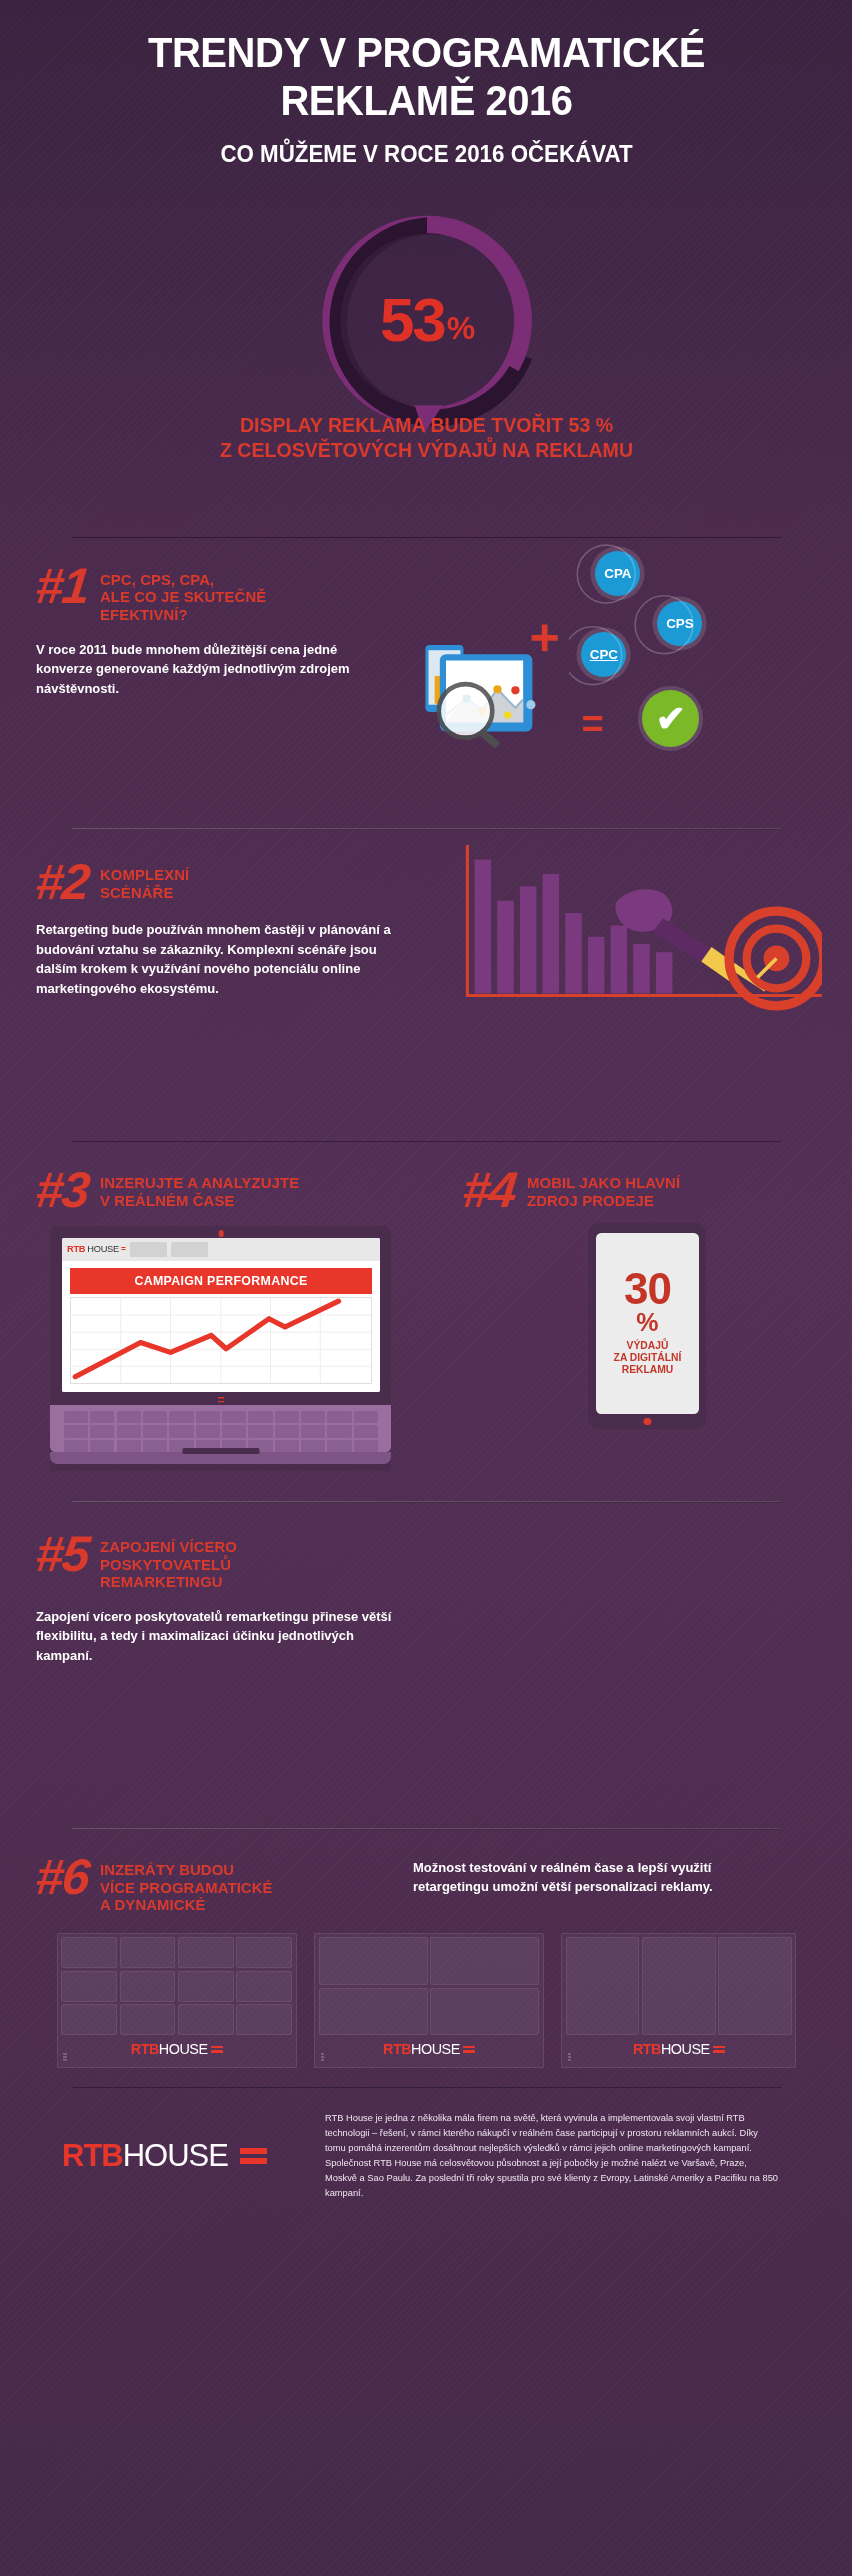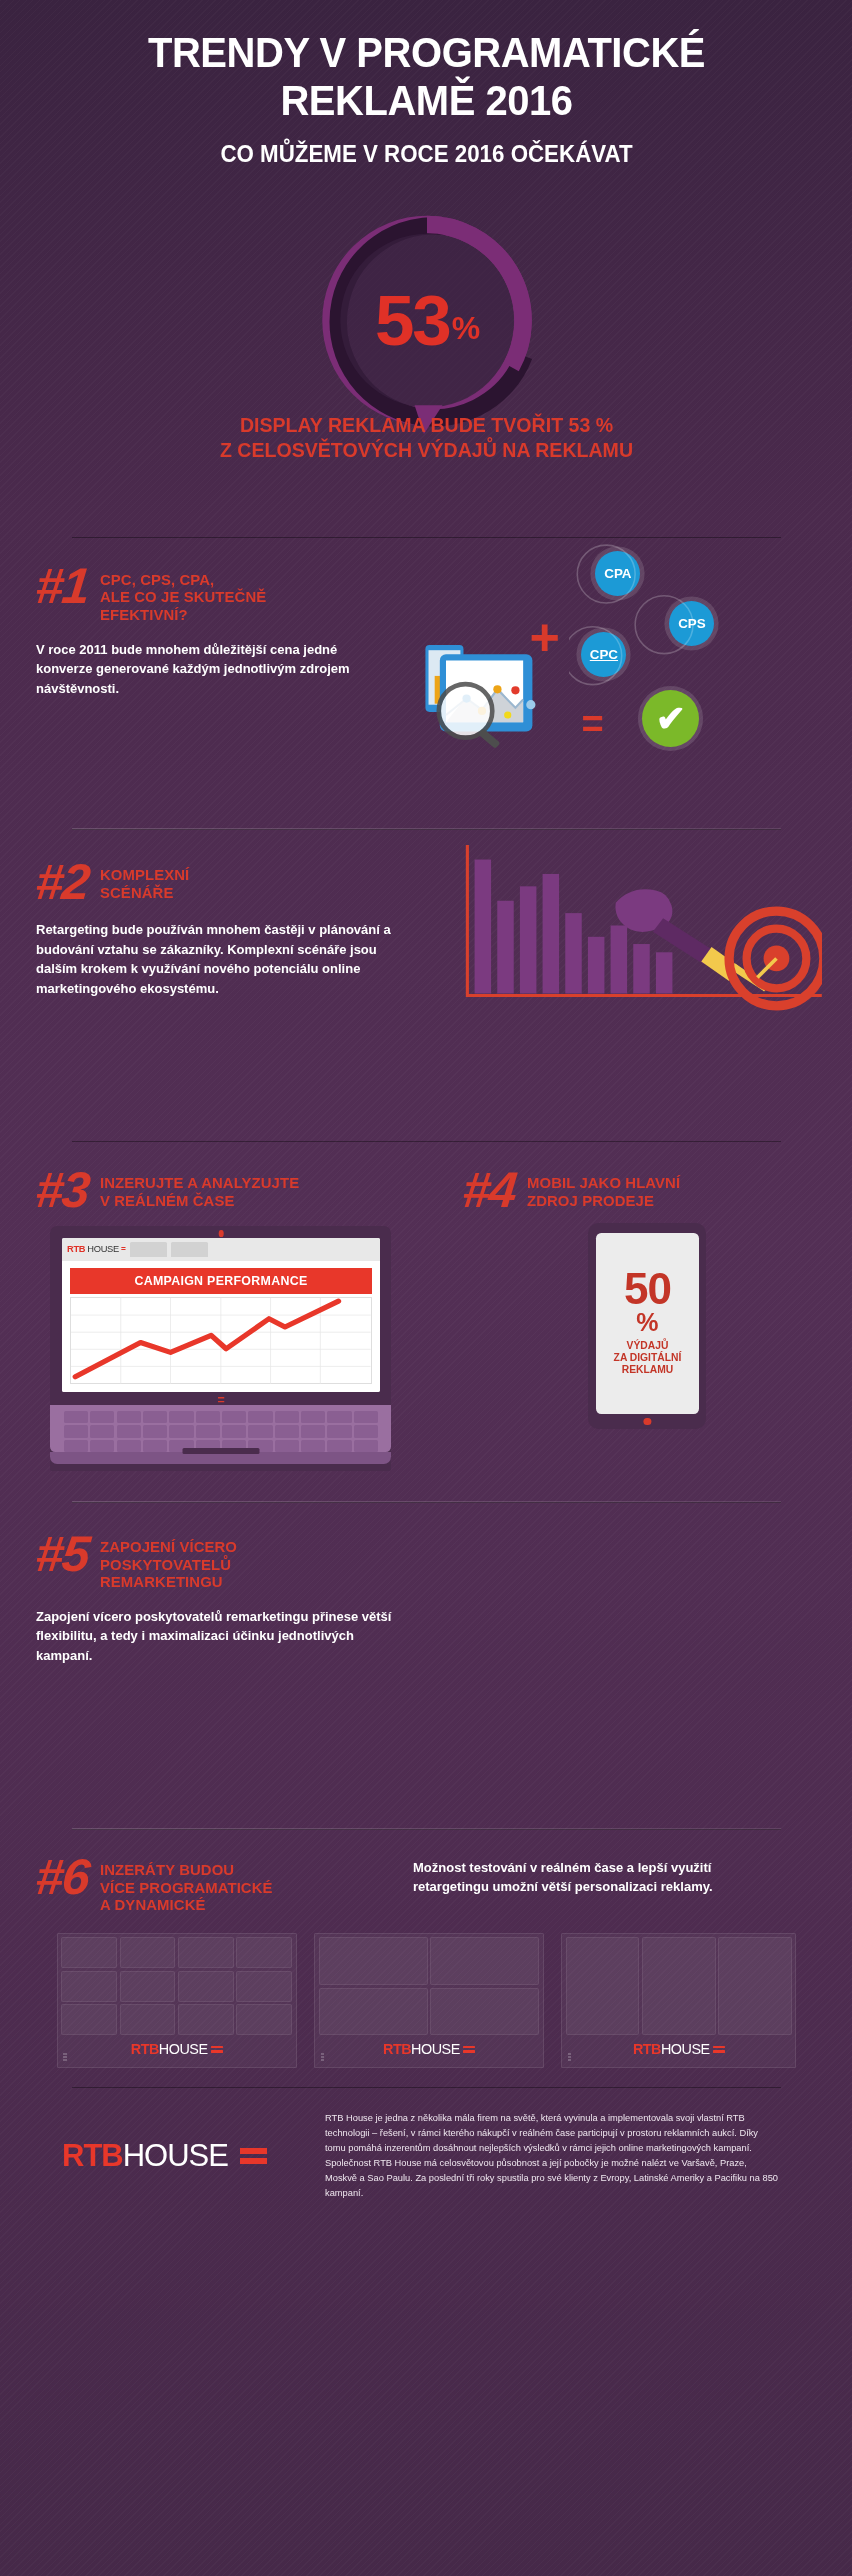--- a/index.html
+++ b/index.html
@@ -30,21 +30,21 @@
 
   
   .hero { position:relative; height:289px; margin-top:29px; }
   .donut-wrap { position:absolute; left:50%; top:0; transform:translateX(-50%); width:227px; height:258px; }
   .donut-svg { position:absolute; left:0; top:0; }
   .donut-num {
     position:absolute; left:0; top:0; width:227px; height:227px;
     display:flex; align-items:center; justify-content:center;
     color:#e03127; font-weight:bold; letter-spacing:-2.1px;
   }
-  .donut-num .big { font-size:71px; line-height:1; }
+  .donut-num .big { font-size:62px; line-height:1; }
   .donut-num .pct { font-size:32px; line-height:1; margin-left:2.1px; margin-top:15.5px; font-weight:bold; }
 
   .hero-caption {
     position:absolute; left:0; right:0; top:205px; text-align:center;
     color:#d93a2b; font-weight:bold; font-size:20.6px; line-height:1.22;
     text-transform:uppercase; letter-spacing:0px;
   }
   .hero-caption span { display:block; transform:scaleX(0.95); }
 
   
@@ -187,21 +187,21 @@
       <div class="sec-title">
         <span class="ln">CPC, CPS, CPA,</span>
         <span class="ln">ALE CO JE SKUTEČNĚ</span>
         <span class="ln">EFEKTIVNÍ?</span>
       </div>
     </div>
     <div class="body-txt">V roce 2011 bude mnohem důležitější cena jedné konverze generované každým jednotlivým zdrojem návštěvnosti.</div>
 
     <div class="ill1">
       <div class="bubble" style="width:45px;height:45px;left:154px;top:15.5px;">CPA</div>
-      <div class="bubble" style="width:45px;height:45px;left:228px;top:66px;">CPS</div>
+      <div class="bubble" style="width:45px;height:45px;left:216px;top:66px;">CPS</div>
       <div class="bubble" style="width:45px;height:45px;left:140px;top:97px;text-decoration:underline;">CPC</div>
       <div class="plus-sign" style="left:88px;top:76px;">+</div>
       <div class="eq-sign" style="left:140px;top:170px;">=</div>
       <div class="checkcircle" style="left:201px;top:155px;">✔</div>
 
       <svg width="150" height="108" viewBox="0 0 290 210" style="position:absolute;left:-16.5px;top:108px;">
         <rect x="0" y="4" width="74" height="130" rx="8" fill="#2f8fd6"></rect>
         <rect x="6" y="14" width="62" height="106" fill="#dce9f3"></rect>
         <rect x="18" y="64" width="11" height="54" fill="#eda417"></rect>
         <rect x="34" y="50" width="11" height="68" fill="#eda417"></rect>
@@ -360,21 +360,21 @@
       <div class="sec-head">
         <div class="num">#4</div>
         <div class="sec-title">
           <span class="ln">MOBIL JAKO HLAVNÍ</span>
           <span class="ln">ZDROJ PRODEJE</span>
         </div>
       </div>
 
       <div class="phone">
         <div class="ph-screen">
-          <div class="ph-50">50</div>
+          <div class="ph-50">30</div>
           <div class="ph-pct">%</div>
           <div class="ph-cap">
             <span>VÝDAJŮ</span><br>
             <span>ZA DIGITÁLNÍ</span><br>
             <span>REKLAMU</span>
           </div>
         </div>
         <div class="ph-home"></div>
       </div>
     </div>

